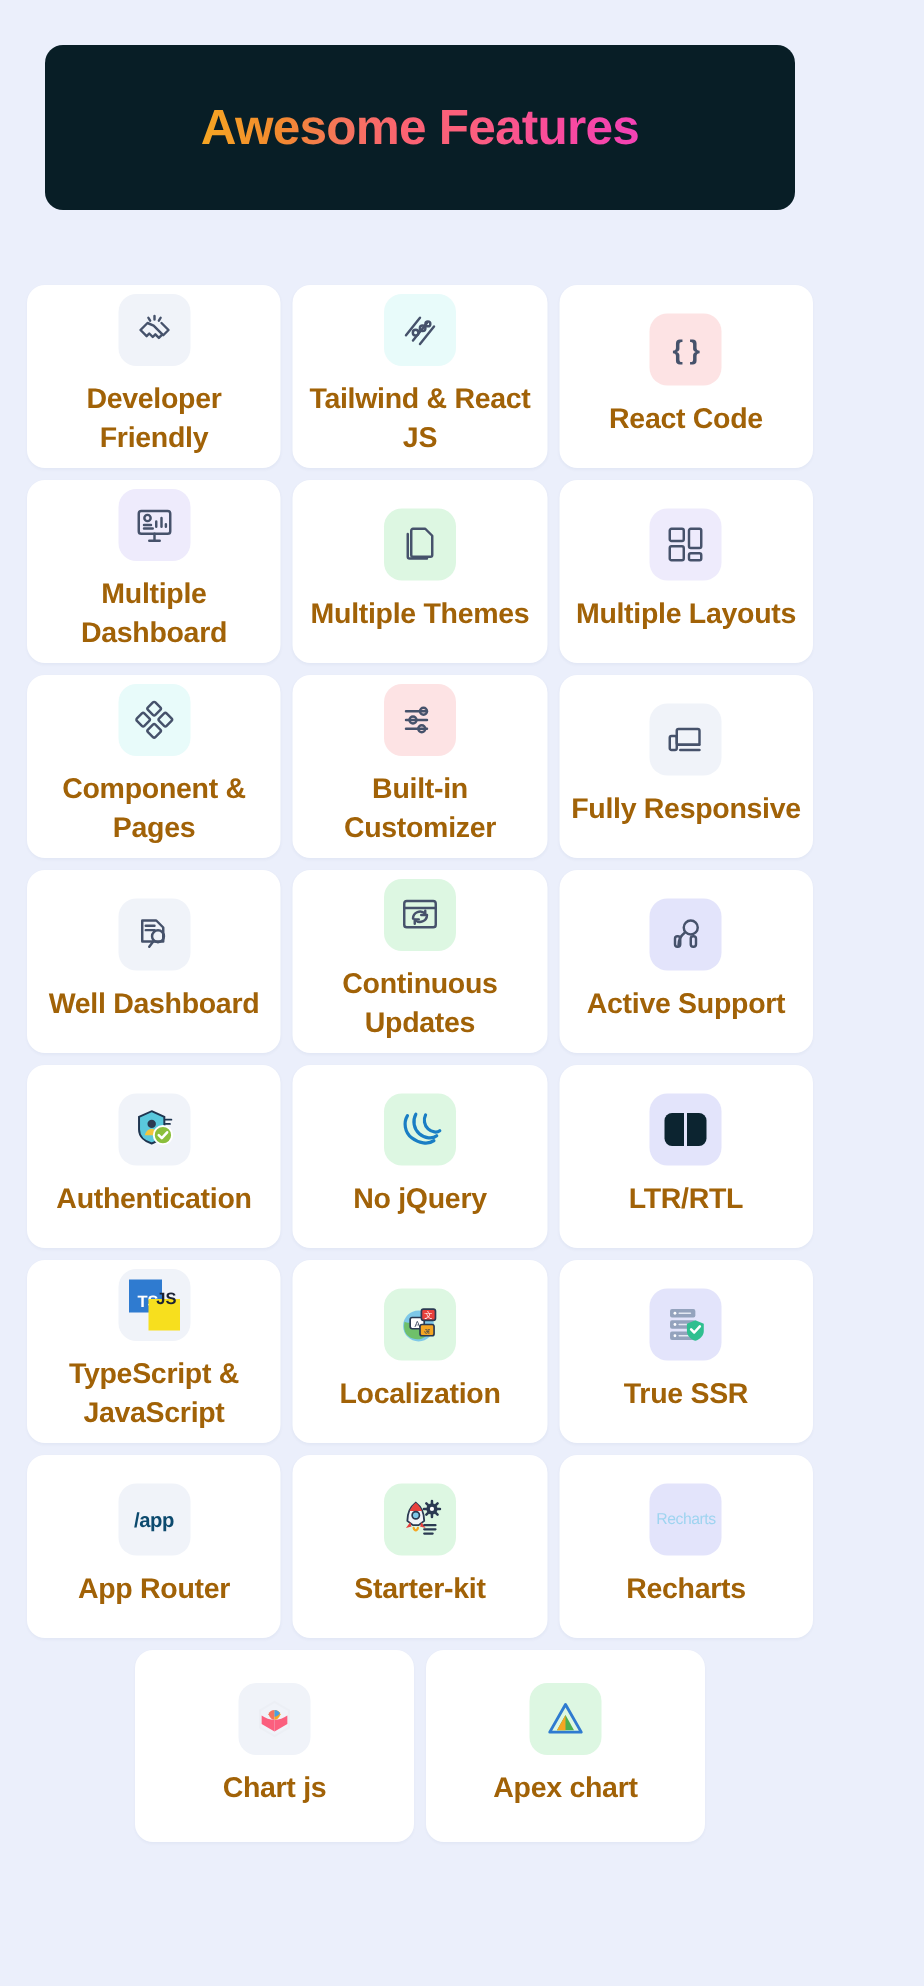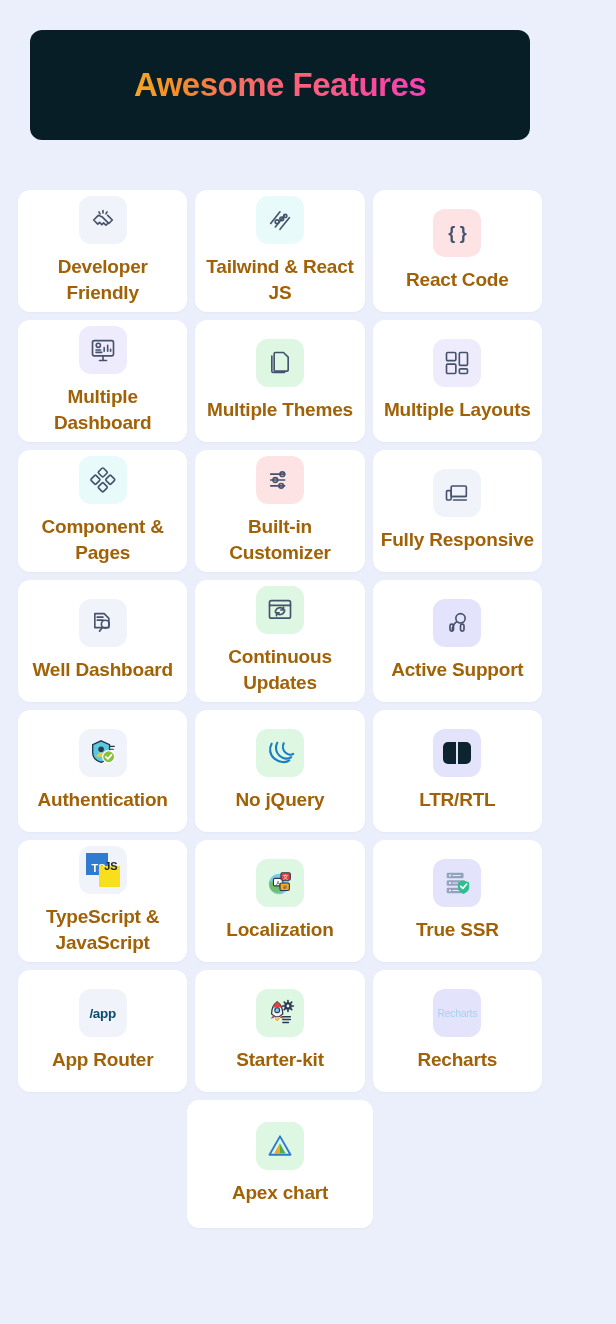--- a/index.html
+++ b/index.html
@@ -378,20 +378,33 @@
         </div>
         <div class="card">
           <div class="icon-box t-lav">
             <span class="txt-glyph txt-recharts">Recharts</span>
           </div>
           <div class="card-label">Recharts</div>
         </div>
       </div>
       <div class="grid-row centered">
         <div class="card wide">
+          <div class="icon-box t-slate">
+            <svg class="glyph" width="28" height="28" viewBox="0 0 32 32">
+              <path d="M16 3l11 6.5v13L16 29 5 22.5v-13z" fill="none" stroke="#eceff5" stroke-width="1.6"></path>
+              <path d="M16 25.5L6.2 19.8v-6.4c3 2.2 6.2 3.2 9.8 3.2z" fill="#fb5f7e"></path>
+              <path d="M16 25.5l9.8-5.7v-6.4c-3 2.2-6.2 3.2-9.8 3.2z" fill="#fb5f7e"></path>
+              <path d="M11.4 12.3a5 5 0 014.6-3.1v7.4c-2 0-3.4-1.6-4.6-4.3z" fill="#f5735e"></path>
+              <path d="M20.6 12.3a5 5 0 00-4.6-3.1v7.4c2 0 3.4-1.6 4.6-4.3z" fill="#f5a623"></path>
+              <path d="M16 9.2c1.8 0 3.3 1 4.2 2.4-1.2 1.6-2.6 2.6-4.2 2.6z" fill="#4a9fe0"></path>
+            </svg>
+          </div>
+          <div class="card-label">Chart js</div>
+        </div>
+        <div class="card wide">
           <div class="icon-box t-green">
             <svg class="glyph" width="28" height="28" viewBox="0 0 32 32" fill="none">
               <path d="M16 5L28 26H4z" stroke="#2f7bd0" stroke-width="2.2" stroke-linejoin="round"></path>
               <path d="M16 13l6.5 11.5h-13z" fill="#4caf50"></path>
               <path d="M16 13v11.5h-6.5z" fill="#f5a623"></path>
             </svg>
           </div>
           <div class="card-label">Apex chart</div>
         </div>
       </div>

